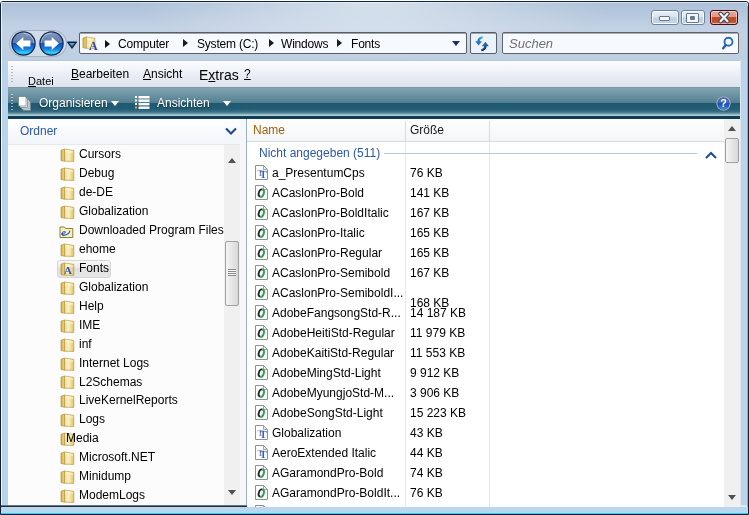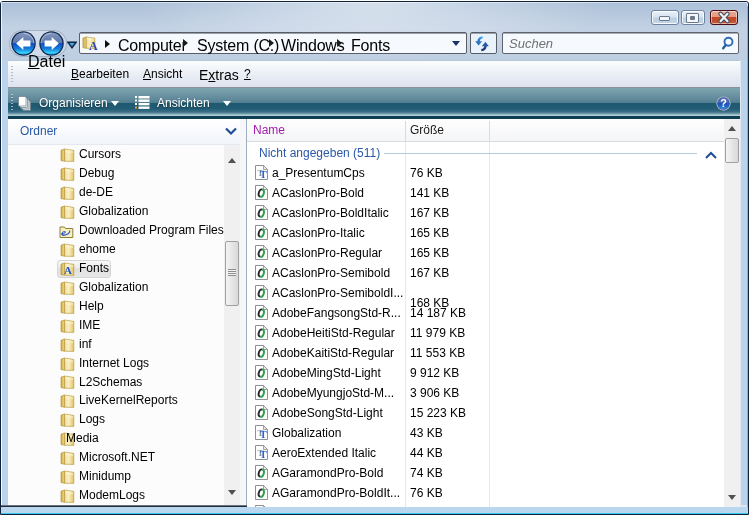--- a/index.html
+++ b/index.html
@@ -1,20 +1,20 @@
 <!DOCTYPE html>
 <html><head><meta charset="utf-8">
 <style>
 * { margin:0; padding:0; box-sizing:border-box; }
 html,body { width:749px; height:515px; overflow:hidden; background:#fff;
   font-family:"Liberation Sans", sans-serif; }
 .abs { position:absolute; }
 .treetxt { font-size:12px; color:#000; white-space:nowrap; }
 .listtxt { font-size:12px; color:#000; white-space:nowrap; }
-.crumbtxt { font-size:16px; color:#000; white-space:nowrap; letter-spacing:-0.2px; }
+.crumbtxt { font-size:12px; color:#000; white-space:nowrap; letter-spacing:-0.2px; }
 </style></head>
 <body>
 <svg width="0" height="0" style="position:absolute">
 <defs>
 <linearGradient id="foldg" x1="0" y1="0" x2="1" y2="0">
  <stop offset="0" stop-color="#f0dda2"></stop>
         <stop offset=".45" stop-color="#f9f0c6"></stop>
  <stop offset="1" stop-color="#e3c161"></stop>
 </linearGradient>
 <linearGradient id="foldspine" x1="0" y1="0" x2="1" y2="0">
@@ -132,21 +132,21 @@
 
 <div class="abs" style="left:502px;top:32px;width:237px;height:22px;background:#f6f9fd;border:1px solid #5f646c;border-radius:2px;box-shadow:inset 0 1px 0 #a8aeb6"></div>
 <div class="abs" style="left:509px;top:36px;font:italic 13px 'Liberation Sans';color:#707070">Suchen</div>
 <svg class="abs" style="left:719px;top:36px" width="15" height="15" viewBox="0 0 15 15">
  <circle cx="9.5" cy="5.8" r="4" fill="none" stroke="#2e6cb8" stroke-width="1.9"></circle>
  <path d="M6.6 9.2 L4.2 12.2" stroke="#27609f" stroke-width="2.4" stroke-linecap="round"></path>
 </svg>
 
 <div class="abs" style="left:8px;top:61px;width:732px;height:27px;background:linear-gradient(#fcfdfe,#e7ecf4 60%,#dde4ef);border-bottom:1px solid #8c909c"></div>
 <div class="abs" style="left:11px;top:66px;width:2px;height:17px;background:repeating-linear-gradient(180deg,#b4bac4 0 1px,rgba(0,0,0,0) 1px 3px)"></div>
-<div class="abs" style="left:28px;top:53px;font-size:16px"><u>D</u>atei</div>
+<div class="abs" style="left:28px;top:75px;font-size:11px"><u>D</u>atei</div>
 <div class="abs" style="left:71px;top:67px;font-size:12px"><u>B</u>earbeiten</div>
 <div class="abs" style="left:143px;top:67px;font-size:12px"><u>A</u>nsicht</div>
 <div class="abs" style="left:199px;top:67px;font-size:14px">E<u>x</u>tras</div>
 <div class="abs" style="left:244px;top:67px;font-size:12px"><u>?</u></div>
 
 <div class="abs" style="left:8px;top:88px;width:732px;height:28px;
  background:linear-gradient(180deg,#7fa5b0 0px,#5a8496 13px,#4b7d8f 15px,#1d5970 15.5px,#235d75 21px,#3b7086 24px,#79a5b2 26px,#abcad3 27px,#b7d3da 28px)"></div>
 <div class="abs" style="left:8px;top:116px;width:732px;height:3px;background:#0e3e54"></div>
 <div class="abs" style="left:11px;top:94px;width:2px;height:18px;background:repeating-linear-gradient(180deg,rgba(255,255,255,0.55) 0 1px,rgba(0,0,0,0.08) 1px 3px)"></div>
 <svg class="abs" style="left:17px;top:95px" width="15" height="17" viewBox="0 0 15 17">
@@ -278,21 +278,21 @@
 <div class="abs" style="left:228px;top:269px;width:8px;height:7px;background:repeating-linear-gradient(180deg,#8c8c8c 0 1px,#f4f4f4 1px 2px)"></div>
 <div class="abs" style="left:228px;top:490px;width:0;height:0;border-left:4px solid transparent;border-right:4px solid transparent;border-top:5px solid #505050"></div>
 
 <div class="abs" style="left:240px;top:119px;width:7px;height:388px;background:#f6f7f8"></div>
 <div class="abs" style="left:246px;top:119px;width:1px;height:388px;background:#9dafc2"></div>
 
 <div class="abs" style="left:247px;top:119px;width:477px;height:388px;background:#fff"></div>
 
 <div class="abs" style="left:247px;top:119px;width:493px;height:23px;background:linear-gradient(#fefefe,#f4f5f7)"></div>
 <div class="abs" style="left:247px;top:141px;width:493px;height:1px;background:#d9dbde"></div>
-<div class="abs" style="left:253px;top:123px;font-size:12px;color:#a21caf">Name</div>
+<div class="abs" style="left:253px;top:123px;font-size:12px;color:#a16207">Name</div>
 <div class="abs" style="left:410px;top:123px;font-size:12px;color:#1a1a1a">Größe</div>
 <div class="abs" style="left:405px;top:121px;width:1px;height:21px;background:#d9dbde"></div>
 <div class="abs" style="left:489px;top:121px;width:1px;height:21px;background:#d9dbde"></div>
 <div class="abs" style="left:405px;top:142px;width:1px;height:365px;background:#e7e8ea"></div>
 <div class="abs" style="left:489px;top:142px;width:1px;height:365px;background:#e7e8ea"></div>
 
 <div class="abs" style="left:259px;top:146px;font-size:12px;color:#2a58a8">Nicht angegeben (511)</div>
 <div class="abs" style="left:384px;top:153px;width:313px;height:1px;background:#b6c9e0"></div>
 <svg class="abs" style="left:705px;top:151px" width="12" height="8" viewBox="0 0 12 8">
  <path d="M1 7 L6 2 L11 7" fill="none" stroke="#1f4c94" stroke-width="2"></path>

